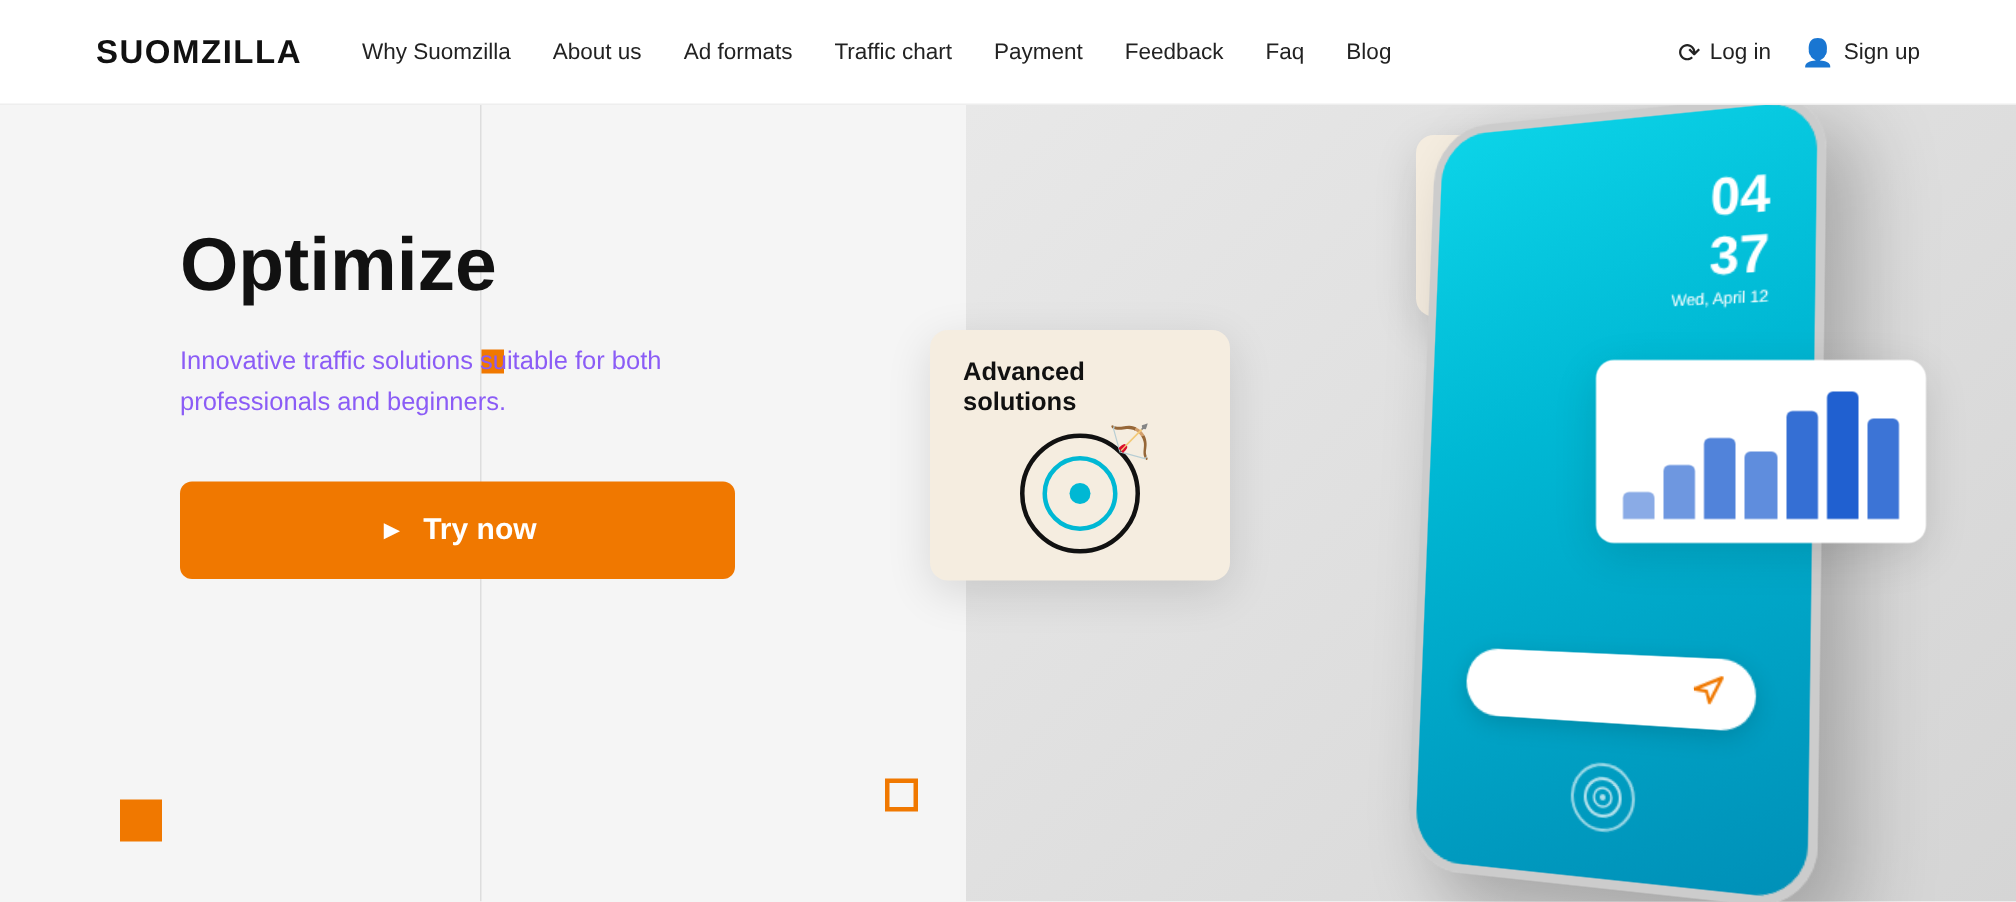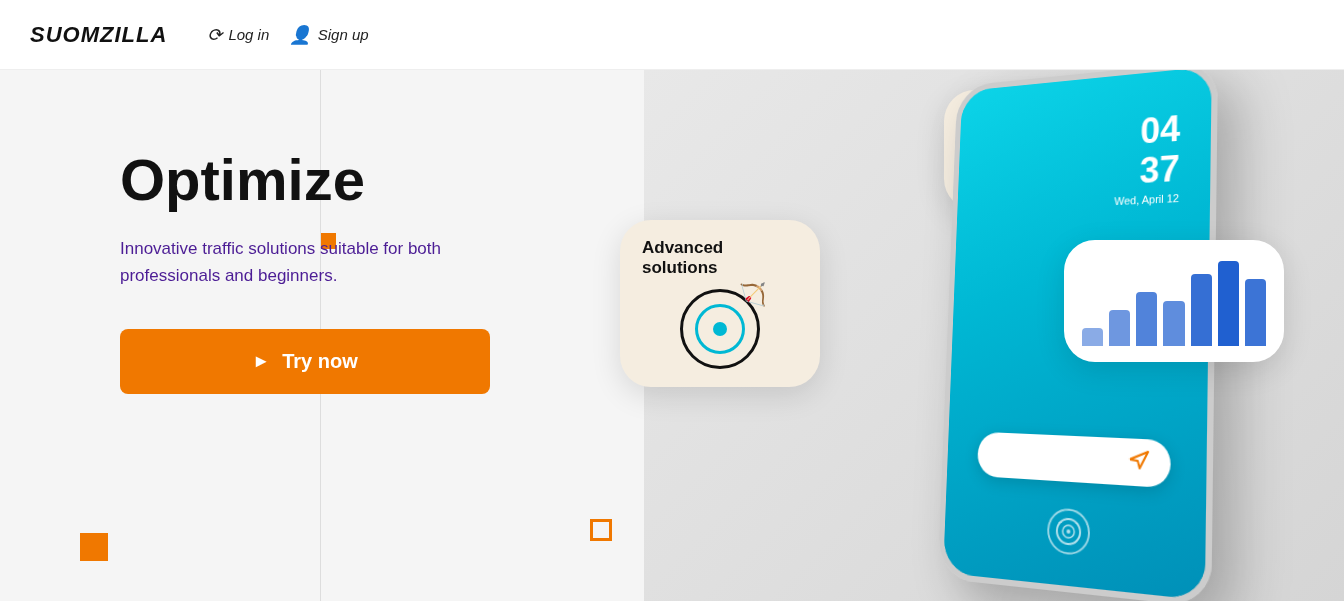--- a/index.html
+++ b/index.html
@@ -2,23 +2,23 @@
 <html><head>
   <meta charset="utf-8">
   <style>
     * { margin: 0; padding: 0; box-sizing: border-box; }
     body { font-family: 'Segoe UI', Arial, sans-serif; background: #f5f5f5; overflow-x: hidden; width: 1344px; }
 
     
     nav {
       display: flex; align-items: center;
       background: #fff;
-      height: 70px; padding: 0 30px;
+      height: 70px; padding: 0 64px;
       border-bottom: 1px solid #eee;
-      position: relative; z-index: 10; font-style: italic;
+      position: relative; z-index: 10;
     }
     .nav-logo {
       font-weight: 900; font-size: 22px; letter-spacing: 1px;
       color: #111; margin-right: 40px; white-space: nowrap;
     }
     .nav-links { display: flex; align-items: center; gap: 28px; flex: 1; }
     .nav-link {
       color: #222; font-size: 15px; text-decoration: none; cursor: pointer;
       white-space: nowrap;
     }
@@ -53,25 +53,25 @@
     }
     .deco-sq.top-left { width: 16px; height: 16px; top: 163px; left: 320px; }
     .deco-sq.bottom-left { width: 28px; height: 28px; bottom: 40px; left: 80px; }
     .deco-sq.bottom-mid { width: 22px; height: 22px; bottom: 60px; left: 590px; border: 3px solid #f07800; background: transparent; }
     .deco-line-v {
       position: absolute; width: 1px; background: #ddd;
       top: 0; bottom: 0;
     }
 
     .hero-headline {
-      font-size: 58px; font-weight: 900; line-height: 1.05;
+      font-size: 50px; font-weight: 900; line-height: 1.05;
       color: #111; margin-bottom: 24px;
     }
     .hero-sub {
-      font-size: 17px; color: #4c1d95; line-height: 1.6;
+      font-size: 17px; color: #8b5cf6; line-height: 1.6;
       margin-bottom: 40px; max-width: 380px;
     }
     .try-now-btn {
       display: inline-flex; align-items: center; justify-content: center;
       gap: 12px;
       background: #f07800; color: #fff;
       font-size: 20px; font-weight: 700;
       border: none; border-radius: 8px;
       width: 370px; height: 65px;
       cursor: pointer; text-decoration: none;
@@ -120,21 +120,21 @@
       padding: 10px 28px 10px 20px;
       display: flex; align-items: center; gap: 8px;
       box-shadow: 0 4px 16px rgba(0,0,0,0.15);
       width: 140px;
     }
     .phone-send-icon { color: #f07800; font-size: 18px; }
 
     
     .float-card {
       position: absolute;
-      background: #f5ede0; border-radius: 31px;
+      background: #f5ede0; border-radius: 12px;
       box-shadow: 0 8px 30px rgba(0,0,0,0.12);
       padding: 18px 22px;
     }
     .card-stats {
       top: 20px; right: 200px;
       width: 200px;
       background: #f5ede0;
     }
     .card-stats-icon {
       color: #f07800; font-size: 30px; margin-bottom: 8px; display: block;
@@ -188,20 +188,30 @@
       width: 700px;
       background: linear-gradient(135deg, #e8e8e8 0%, #d5d5d5 100%);
       z-index: 0;
     }
   </style>
 </head>
 <body>
 
 <nav>
   <div class="nav-logo">SUOMZILLA</div>
+  <div class="nav-links">
+    <a class="nav-link">Why Suomzilla</a>
+    <a class="nav-link">About us</a>
+    <a class="nav-link">Ad formats</a>
+    <a class="nav-link">Traffic chart</a>
+    <a class="nav-link">Payment</a>
+    <a class="nav-link">Feedback</a>
+    <a class="nav-link">Faq</a>
+    <a class="nav-link">Blog</a>
+  </div>
   <div class="nav-auth">
     <a class="nav-auth-btn">
       <span class="nav-auth-icon">⟳</span>
       <span>Log in</span>
     </a>
     <a class="nav-auth-btn">
       <span class="nav-auth-icon">👤</span>
       <span>Sign up</span>
     </a>
   </div>

